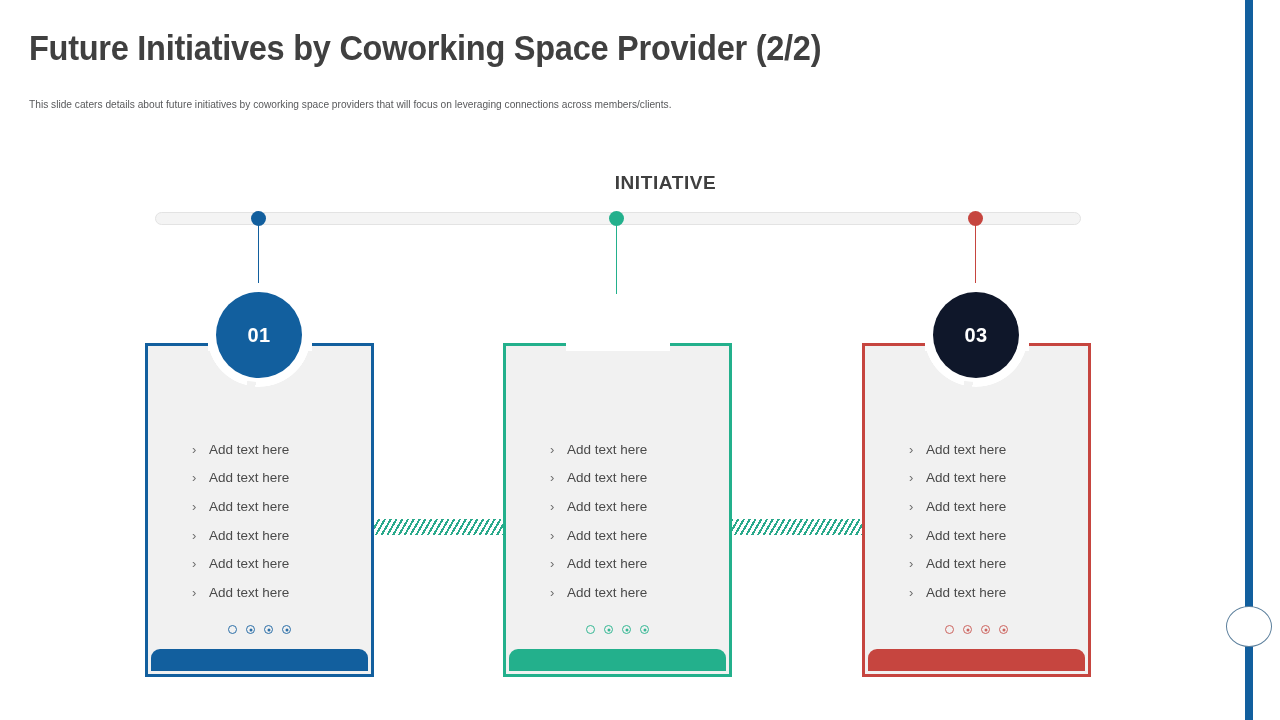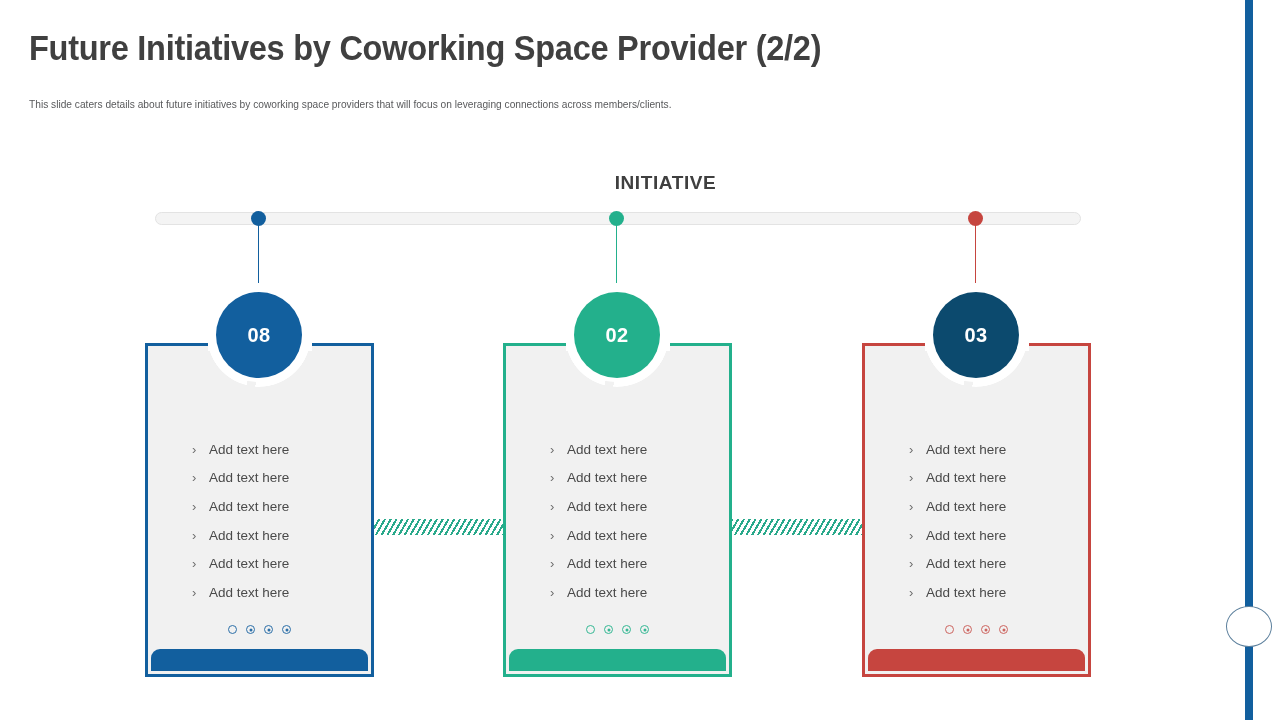--- a/index.html
+++ b/index.html
@@ -281,36 +281,29 @@
         <div class="dot filled"></div>
       </div>
       <div class="card-foot" style="background:#c6453f;"></div>
     </div>
   </div>
 
   <div class="badge-wrap" style="left:216px;">
     <div class="badge-halo"></div>
     <div class="badge-ring"></div>
     <div class="badge" style="background:#125f9e;">
-      <span>08</span>
-    </div>
-  </div>
-
-  <div class="badge-wrap" style="left:574px;">
-    <div class="badge-halo"></div>
-    <div class="badge-ring"></div>
-    <div class="badge" style="background:#23b08c;">
-      <span>02</span>
-    </div>
-  </div>
+      <span>01</span>
+    </div>
+  </div>
+
 
   <div class="badge-wrap" style="left:933px;">
     <div class="badge-halo"></div>
     <div class="badge-ring"></div>
-    <div class="badge" style="background:#0c4a6e;">
+    <div class="badge" style="background:#0f172a;">
       <span>03</span>
     </div>
   </div>
 
   <div class="edge-bar"></div>
   <div class="edge-circle"></div>
 
 </div>
 
 </body></html>

